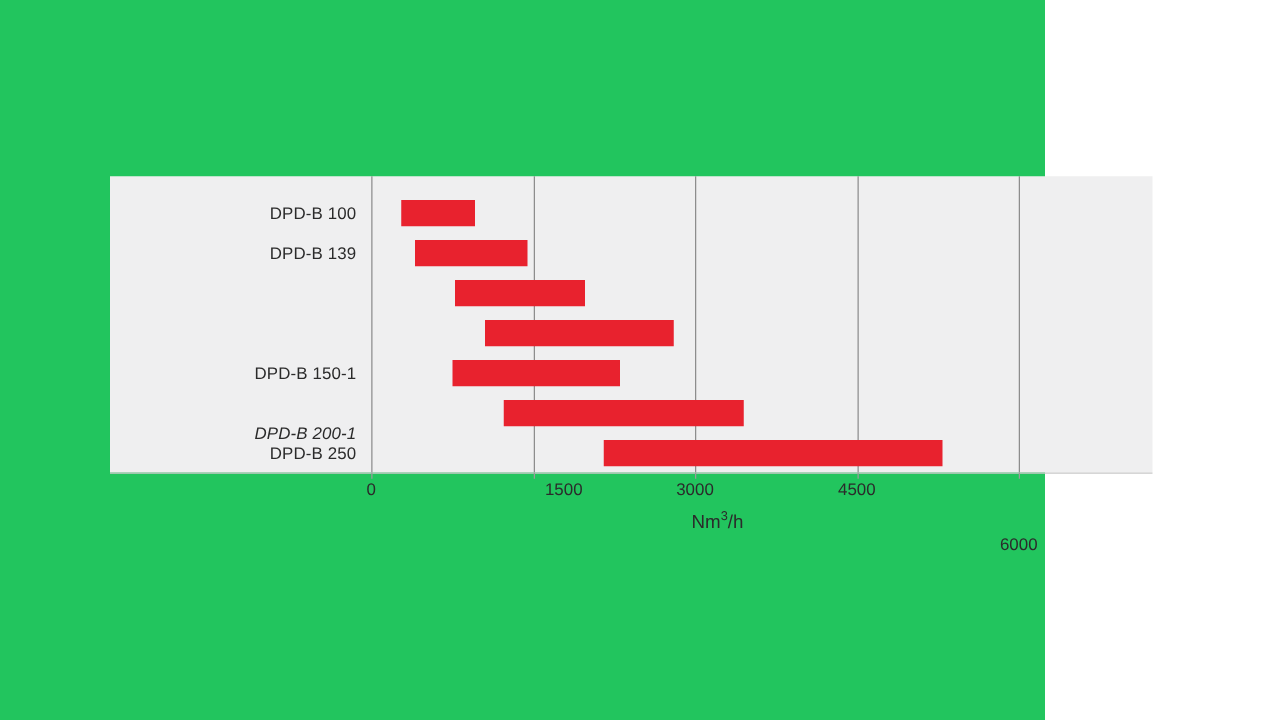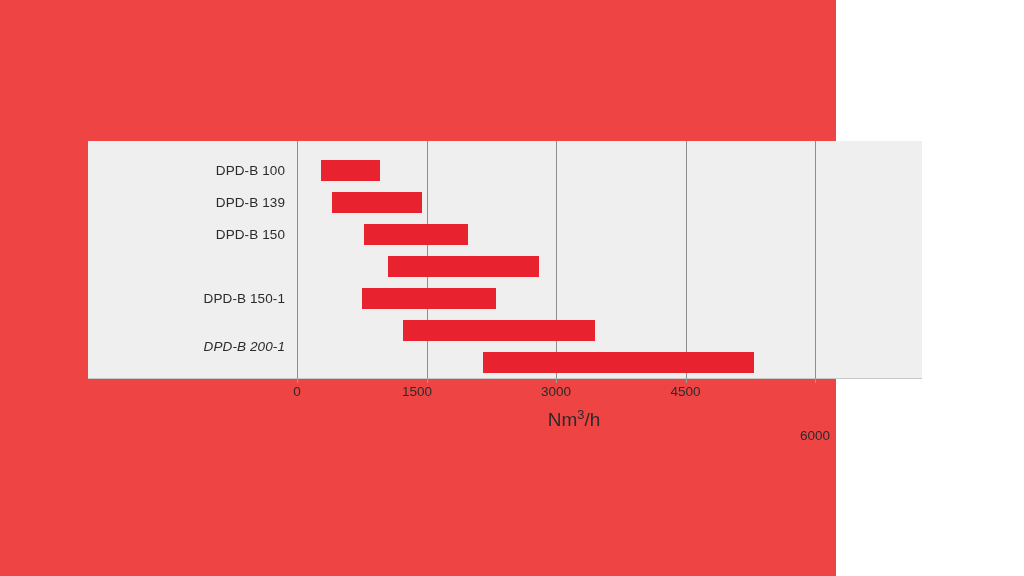--- a/index.html
+++ b/index.html
@@ -13,21 +13,21 @@
     font-family: "Liberation Sans", sans-serif;
     overflow: hidden;
   }
 
   #chart-root {
     position: absolute;
     left: 0;
     top: 0;
     width: 836px;
     height: 576px;
-    background: #ef4444;
+    background: #22c55e;
   }
 
   
   .plot-panel {
     position: absolute;
     left: 88px;
     top: 141px;
     width: 834px;
     height: 237px;
     background: #efeff0;
@@ -101,21 +101,21 @@
     text-align: center;
     transform: translateX(-50%);
     white-space: nowrap;
   }
   .axis-title {
     position: absolute;
     top: 409px;
     left: 0;
     width: 1024px;
     text-align: center;
-    font-size: 19px;
+    font-size: 15px;
     color: #2b2b2b;
   }
   .axis-title .inner {
     position: relative;
     left: 62px;
   }
   sup {
     font-size: 0.68em;
     vertical-align: super;
     line-height: 0;
@@ -153,35 +153,35 @@
       <div class="bar" style="left: 315.2px; width: 191.7px; background: rgb(232, 34, 46);"></div>
     </div>
     <div class="bar-row" style="top:206px;">
       <div class="bar" style="left: 394.6px; width: 271.9px; background: rgb(232, 34, 46);"></div>
     </div>
   </div>
 
   <div class="cat-labels-col">
     <div class="cat-label" style="top:14px;">DPD-B 100</div>
     <div class="cat-label" style="top:46px;">DPD-B 139</div>
-    <div class="cat-label" style="top:78px;">DPD-B 150</div>
     <div class="cat-label" style="top:142px;">DPD-B 150-1</div>
     <div class="cat-label" style="top:190px;font-style:italic;">DPD-B 200-1</div>
+    <div class="cat-label" style="top:206px;">DPD-B 250</div>
   </div>
 
   <div class="axis-line"></div>
 
   <div class="tick-mark" style="left:297px;"></div>
   <div class="tick-mark" style="left: 426.5px;"></div>
   <div class="tick-mark" style="left:556px;"></div>
   <div class="tick-mark" style="left: 685.5px;"></div>
   <div class="tick-mark" style="left:815px;"></div>
 
   <div class="tick-label" style="left:297px;">0</div>
-  <div class="tick-label" style="left: 417px;">1500</div>
+  <div class="tick-label" style="left: 451px;">1500</div>
   <div class="tick-label" style="left:556px;">3000</div>
   <div class="tick-label" style="left: 685.5px;">4500</div>
   <div class="tick-label" style="left:815px;margin-top:44px;">6000</div>
 
   <div class="axis-title">
     <span class="inner">
       <span>Nm</span><sup>3</sup><span>/h</span>
     </span>
   </div>
 

